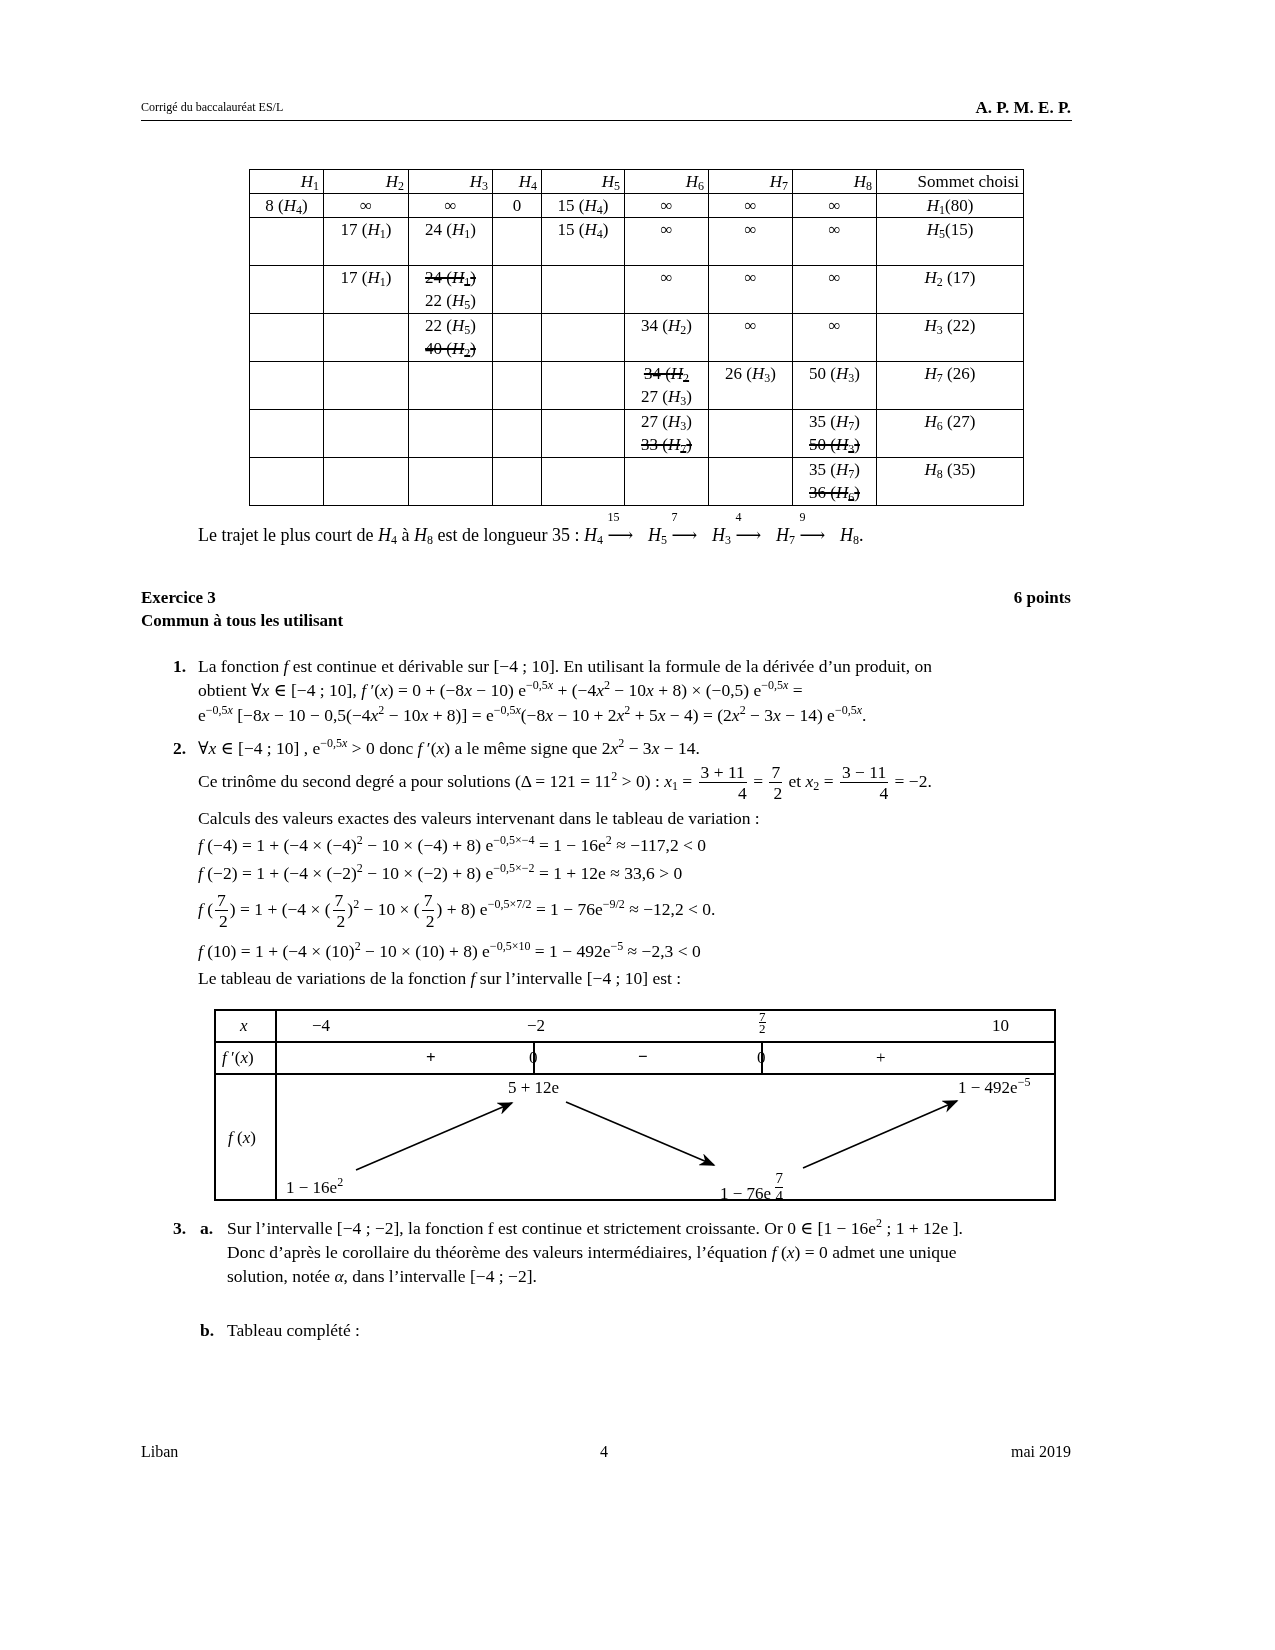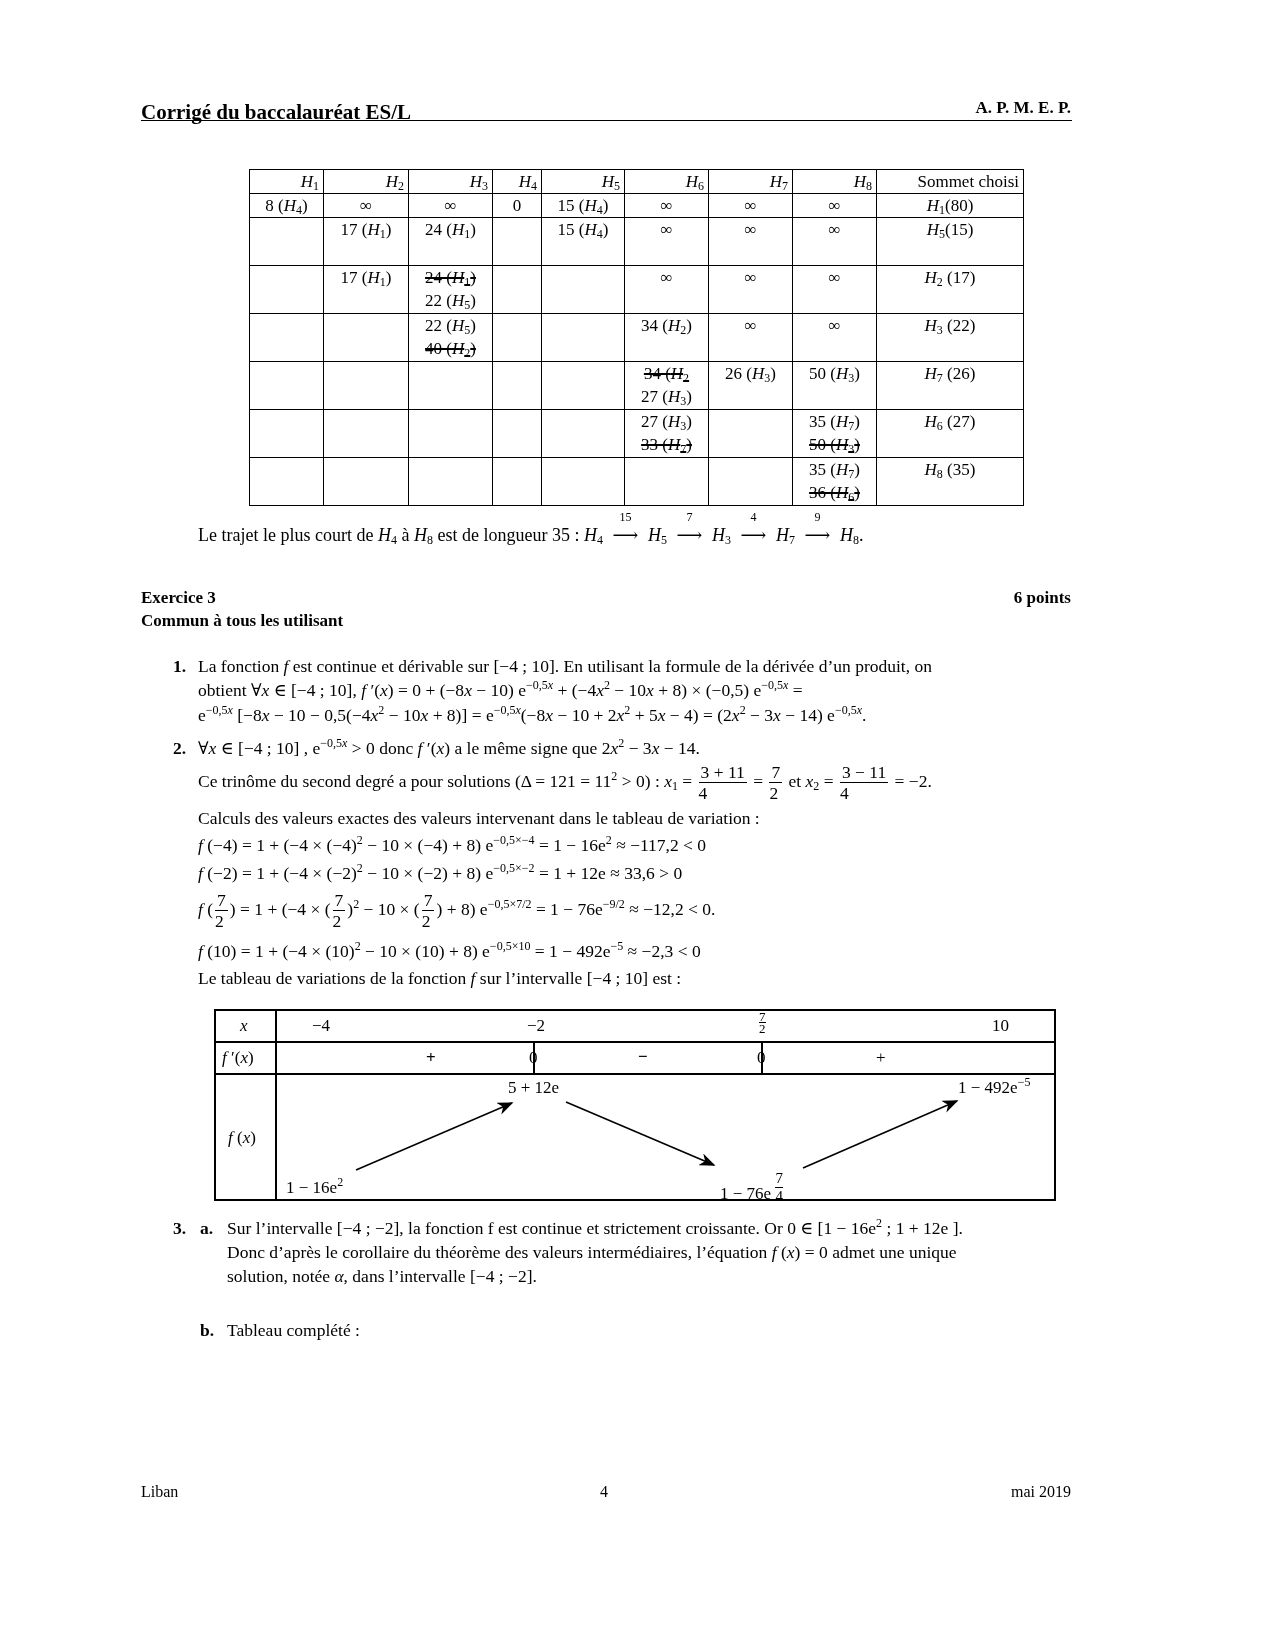--- a/index.html
+++ b/index.html
@@ -1,45 +1,45 @@
 <!DOCTYPE html>
 <html><head>
 <meta charset="utf-8">
 <style>
   html, body { margin:0; padding:0; background:#ffffff; }
   body { width:1275px; height:1650px; position:relative; font-family:"Liberation Serif","DejaVu Serif",serif; color:#000; font-size:18px; }
   .abs { position:absolute; }
   i { font-style:italic; }
   sub { font-size:12px; vertical-align:-3px; line-height:0; }
   sup { font-size:12px; vertical-align:7px; line-height:0; }
-  .header-left { left:141px; top:100px; font-size:21px;font-weight:bold; }
+  .header-left { left:141px; top:100px; font-size:12px; }
   .header-right { right:204px; top:98px; font-size:17px; font-weight:bold; }
   .header-rule { left:141px; top:120px; width:931px; height:0; border-top:1.5px solid #000; }
-  .footer { top:1443px; font-size:16px;margin-top:40px; }
+  .footer { top:1443px; font-size:16px; }
 
   table.dij { position:absolute; left:249px; top:169px; border-collapse:collapse; font-size:17px; }
   table.dij td, table.dij th { border:1.8px solid #000; text-align:center; vertical-align:top; padding:0 4px; font-weight:normal; line-height:23px; }
   table.dij th { height:22px;text-align:right; }
   table.dij tr.r { height:48px; }
   table.dij tr.r1 { height:24px; }
   .strike { text-decoration:line-through; text-decoration-thickness:1.5px; }
   .c-h1{width:65px}.c-h2{width:76px}.c-h3{width:75px}.c-h4{width:40px}.c-h5{width:74px}.c-h6{width:75px}.c-h7{width:75px}.c-h8{width:75px}.c-s{width:138px}
 
   .path-line { left:198px; top:524px; }
-  .arrow { display:inline-block; position:relative; width:36px; text-align:center; }
+  .arrow { display:inline-block; position:relative; width:36px; }
   .arrow .lbl { position:absolute; top:-14px; left:0; width:100%; font-size:12px; }
   .arrow .ar { font-size:18px; }
 
   .ex-title { left:141px; top:588px; font-weight:bold; font-size:17px; }
   .ex-points { right:204px; top:588px; font-weight:bold; font-size:17px;margin-left:9px; }
   .ex-sub { left:141px; top:611px; font-weight:bold; font-size:17px; }
 
   .line { position:absolute; left:198px; font-size:17.5px; white-space:nowrap; }
   .num { position:absolute; left:173px; font-weight:bold; font-size:17.5px; }
-  .frac { display:inline-block; vertical-align:middle; text-align:left; margin:0 2px; }
+  .frac { display:inline-block; vertical-align:middle; text-align:right; margin:0 2px; }
   .frac .n { display:block; border-bottom:1px solid #000; padding:0 2px; line-height:20px; }
   .frac .d { display:block; line-height:20px; }
 
   .vt { position:absolute; left:214px; top:1009px; width:842px; height:192px; border:2px solid #000; box-sizing:border-box; }
   .vt .vline { position:absolute; left:59px; top:0; bottom:0; border-left:2px solid #000; }
   .vt .hline { position:absolute; left:0; right:0; border-top:2px solid #000; }
   .vt .t { position:absolute; font-size:17px; white-space:nowrap; }
   .vt .zbar { position:absolute; border-left:2px solid #000; }
   svg.arrows { position:absolute; left:0; top:0; }
 </style>

